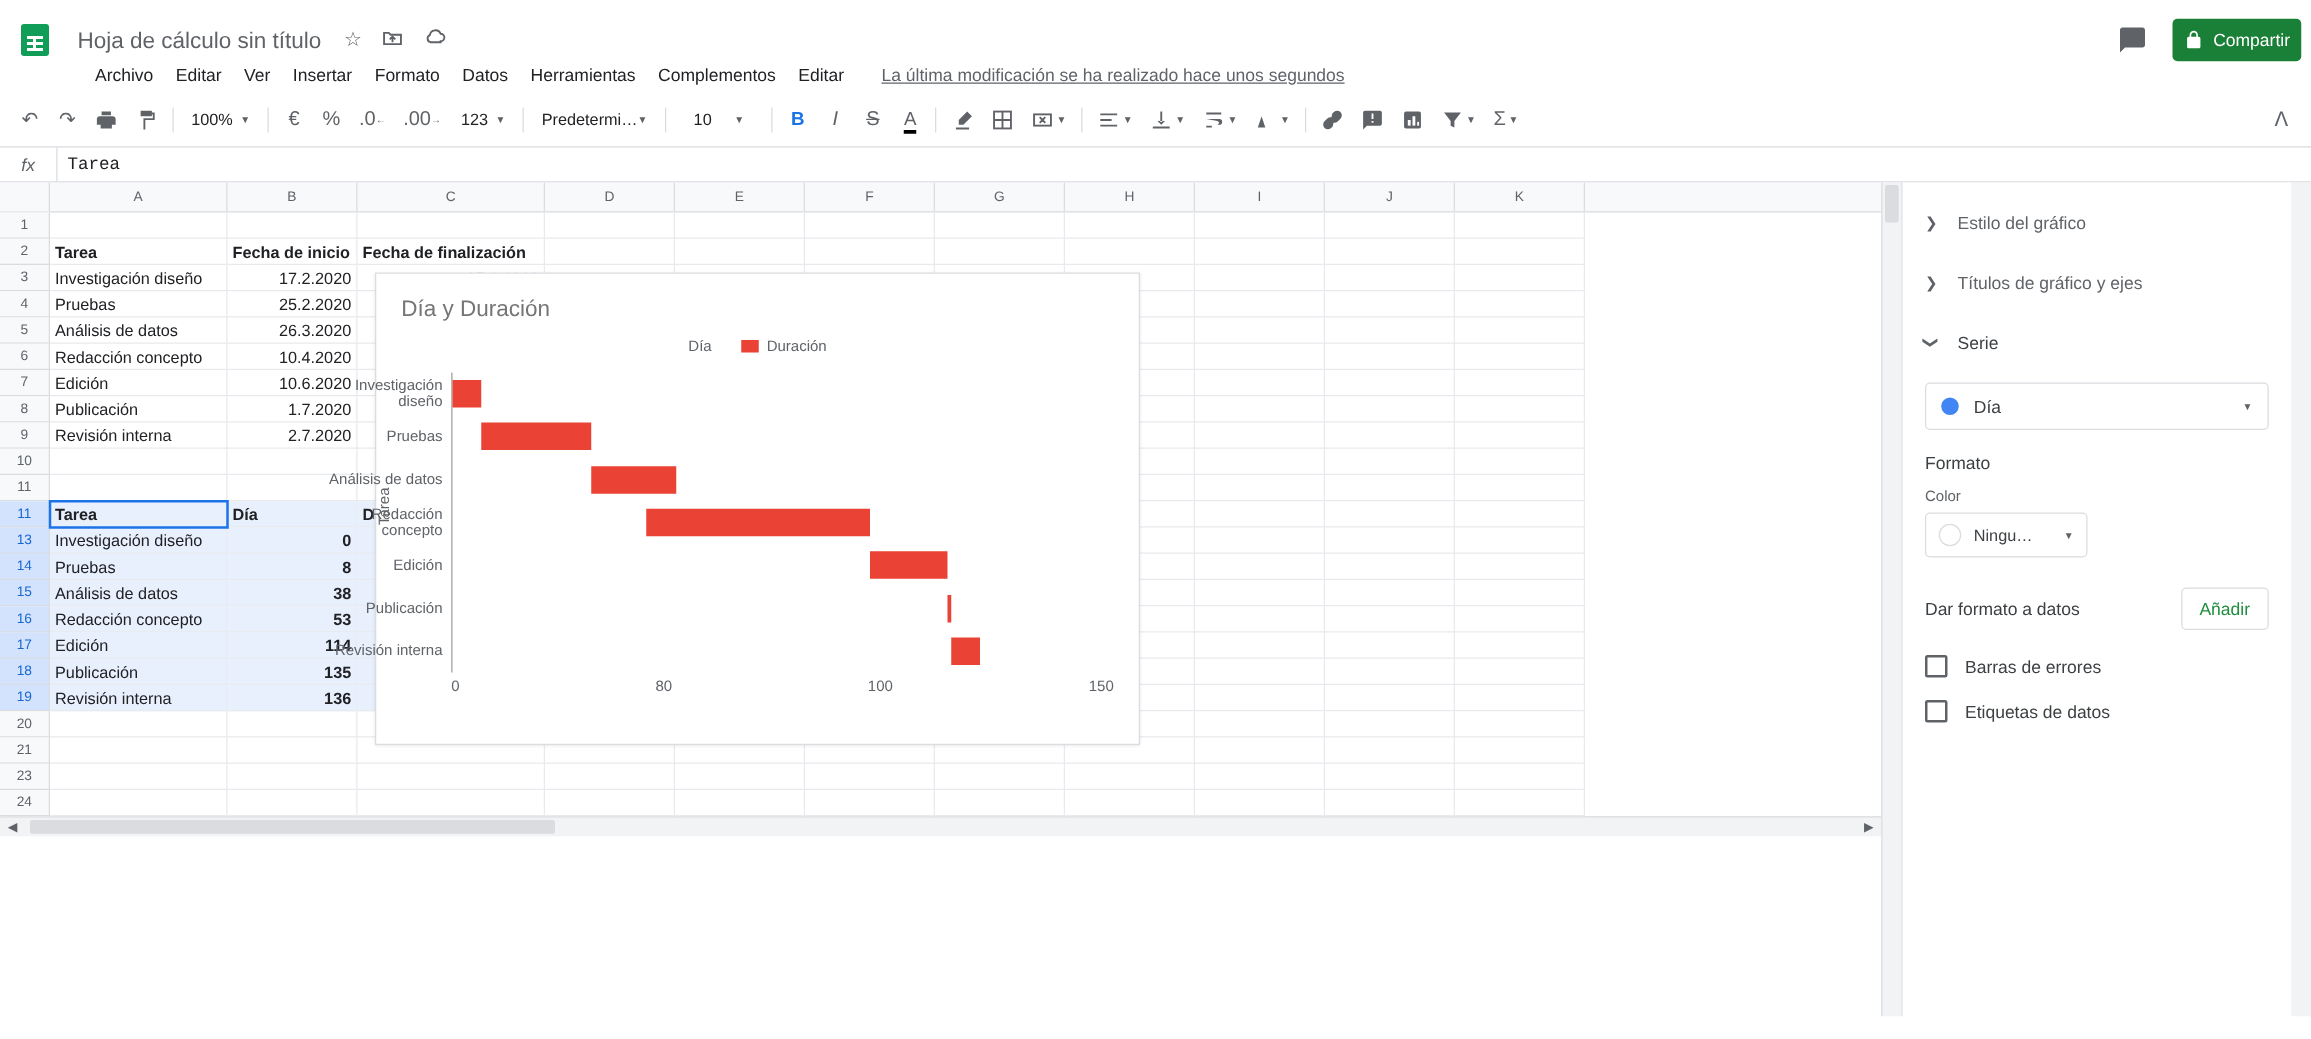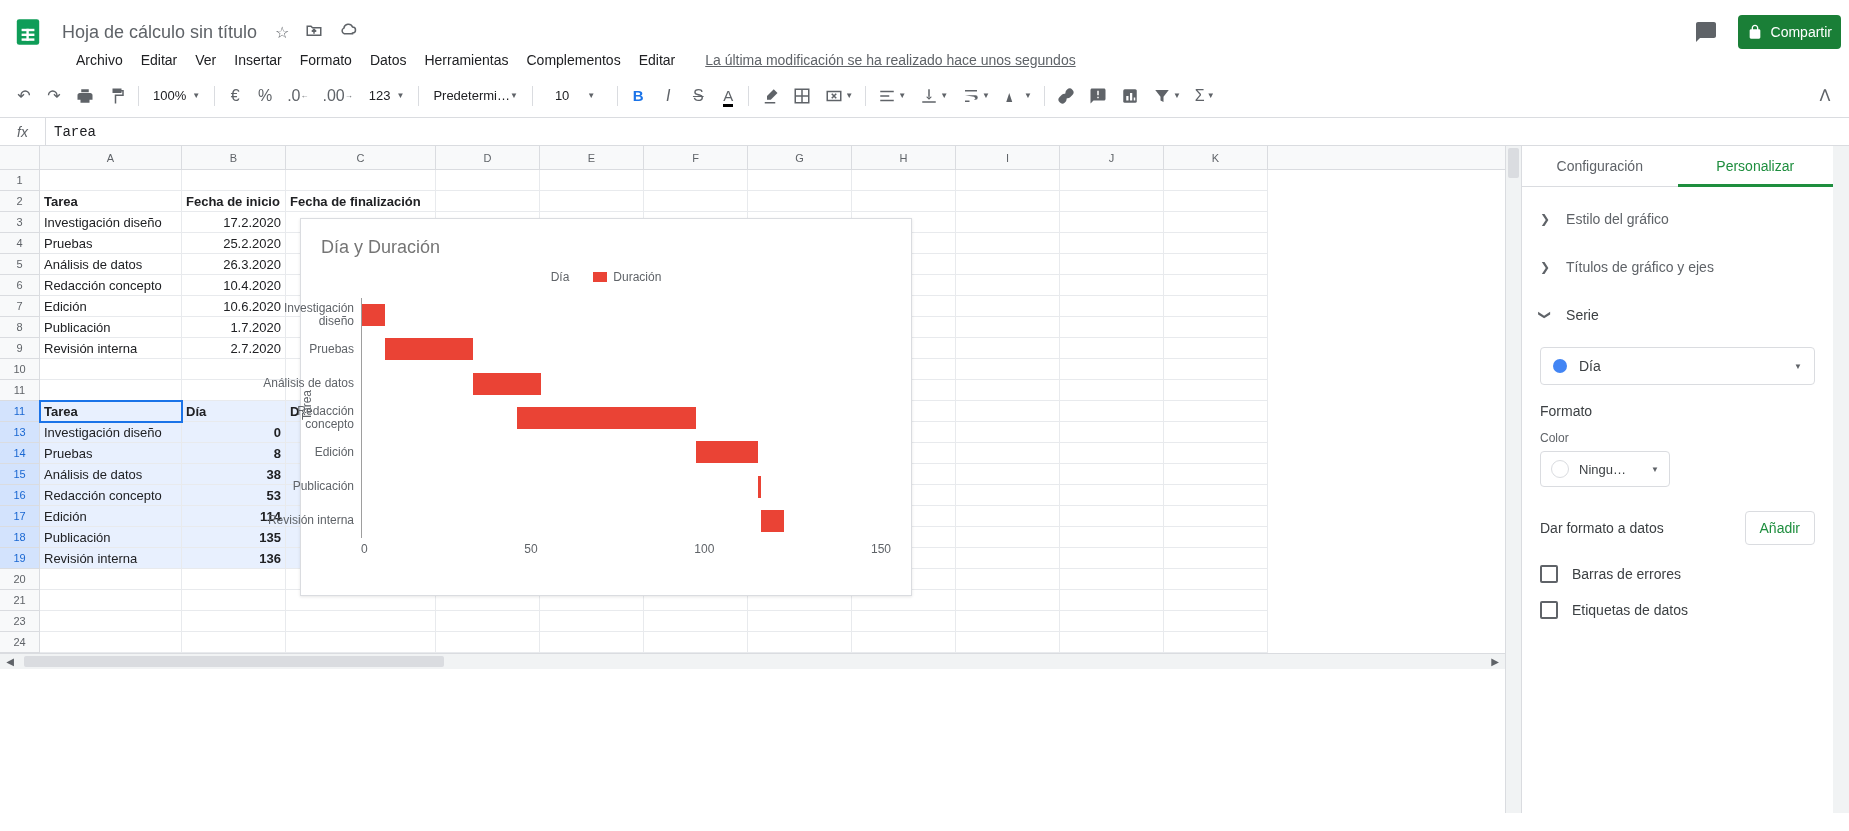--- a/index.html
+++ b/index.html
@@ -673,45 +673,41 @@
               <div class="bar-label">Publicación</div>
               <div class="bar-seg" style="left: 396px; width: 3px; background: rgb(234, 67, 53);"></div>
             </div>
             <div class="bar-row" style="top: 211.857px;">
               <div class="bar-label">Revisión interna</div>
               <div class="bar-seg" style="left: 398.933px; width: 23.4667px; background: rgb(234, 67, 53);"></div>
             </div>
           </div>
         <div class="x-axis">
           <span>0</span>
-          <span>50</span>
+          <span>80</span>
           <span>100</span>
           <span>150</span>
         </div>
       </div>
     </div>
 
     <div class="hscroll">
       <div class="hscroll-arrow">◀</div>
       <div class="hscroll-track">
           <div class="hscroll-thumb"></div>
         </div>
       <div class="hscroll-arrow">▶</div>
     </div>
   </div>
 
   <div class="vscroll">
       <div class="vscroll-thumb"></div>
     </div>
 
   <div class="side-panel">
-    <div class="sp-tabs">
-      <div class="sp-tab">Configuración</div>
-      <div class="sp-tab active">Personalizar</div>
-    </div>
     <div class="sp-body">
       <div class="sp-section">
         <span class="sp-section-arrow">❯</span>
         <span class="sp-section-label">Estilo del gráfico</span>
       </div>
       <div class="sp-section">
         <span class="sp-section-arrow">❯</span>
         <span class="sp-section-label">Títulos de gráfico y ejes</span>
       </div>
       <div class="sp-section expanded">

